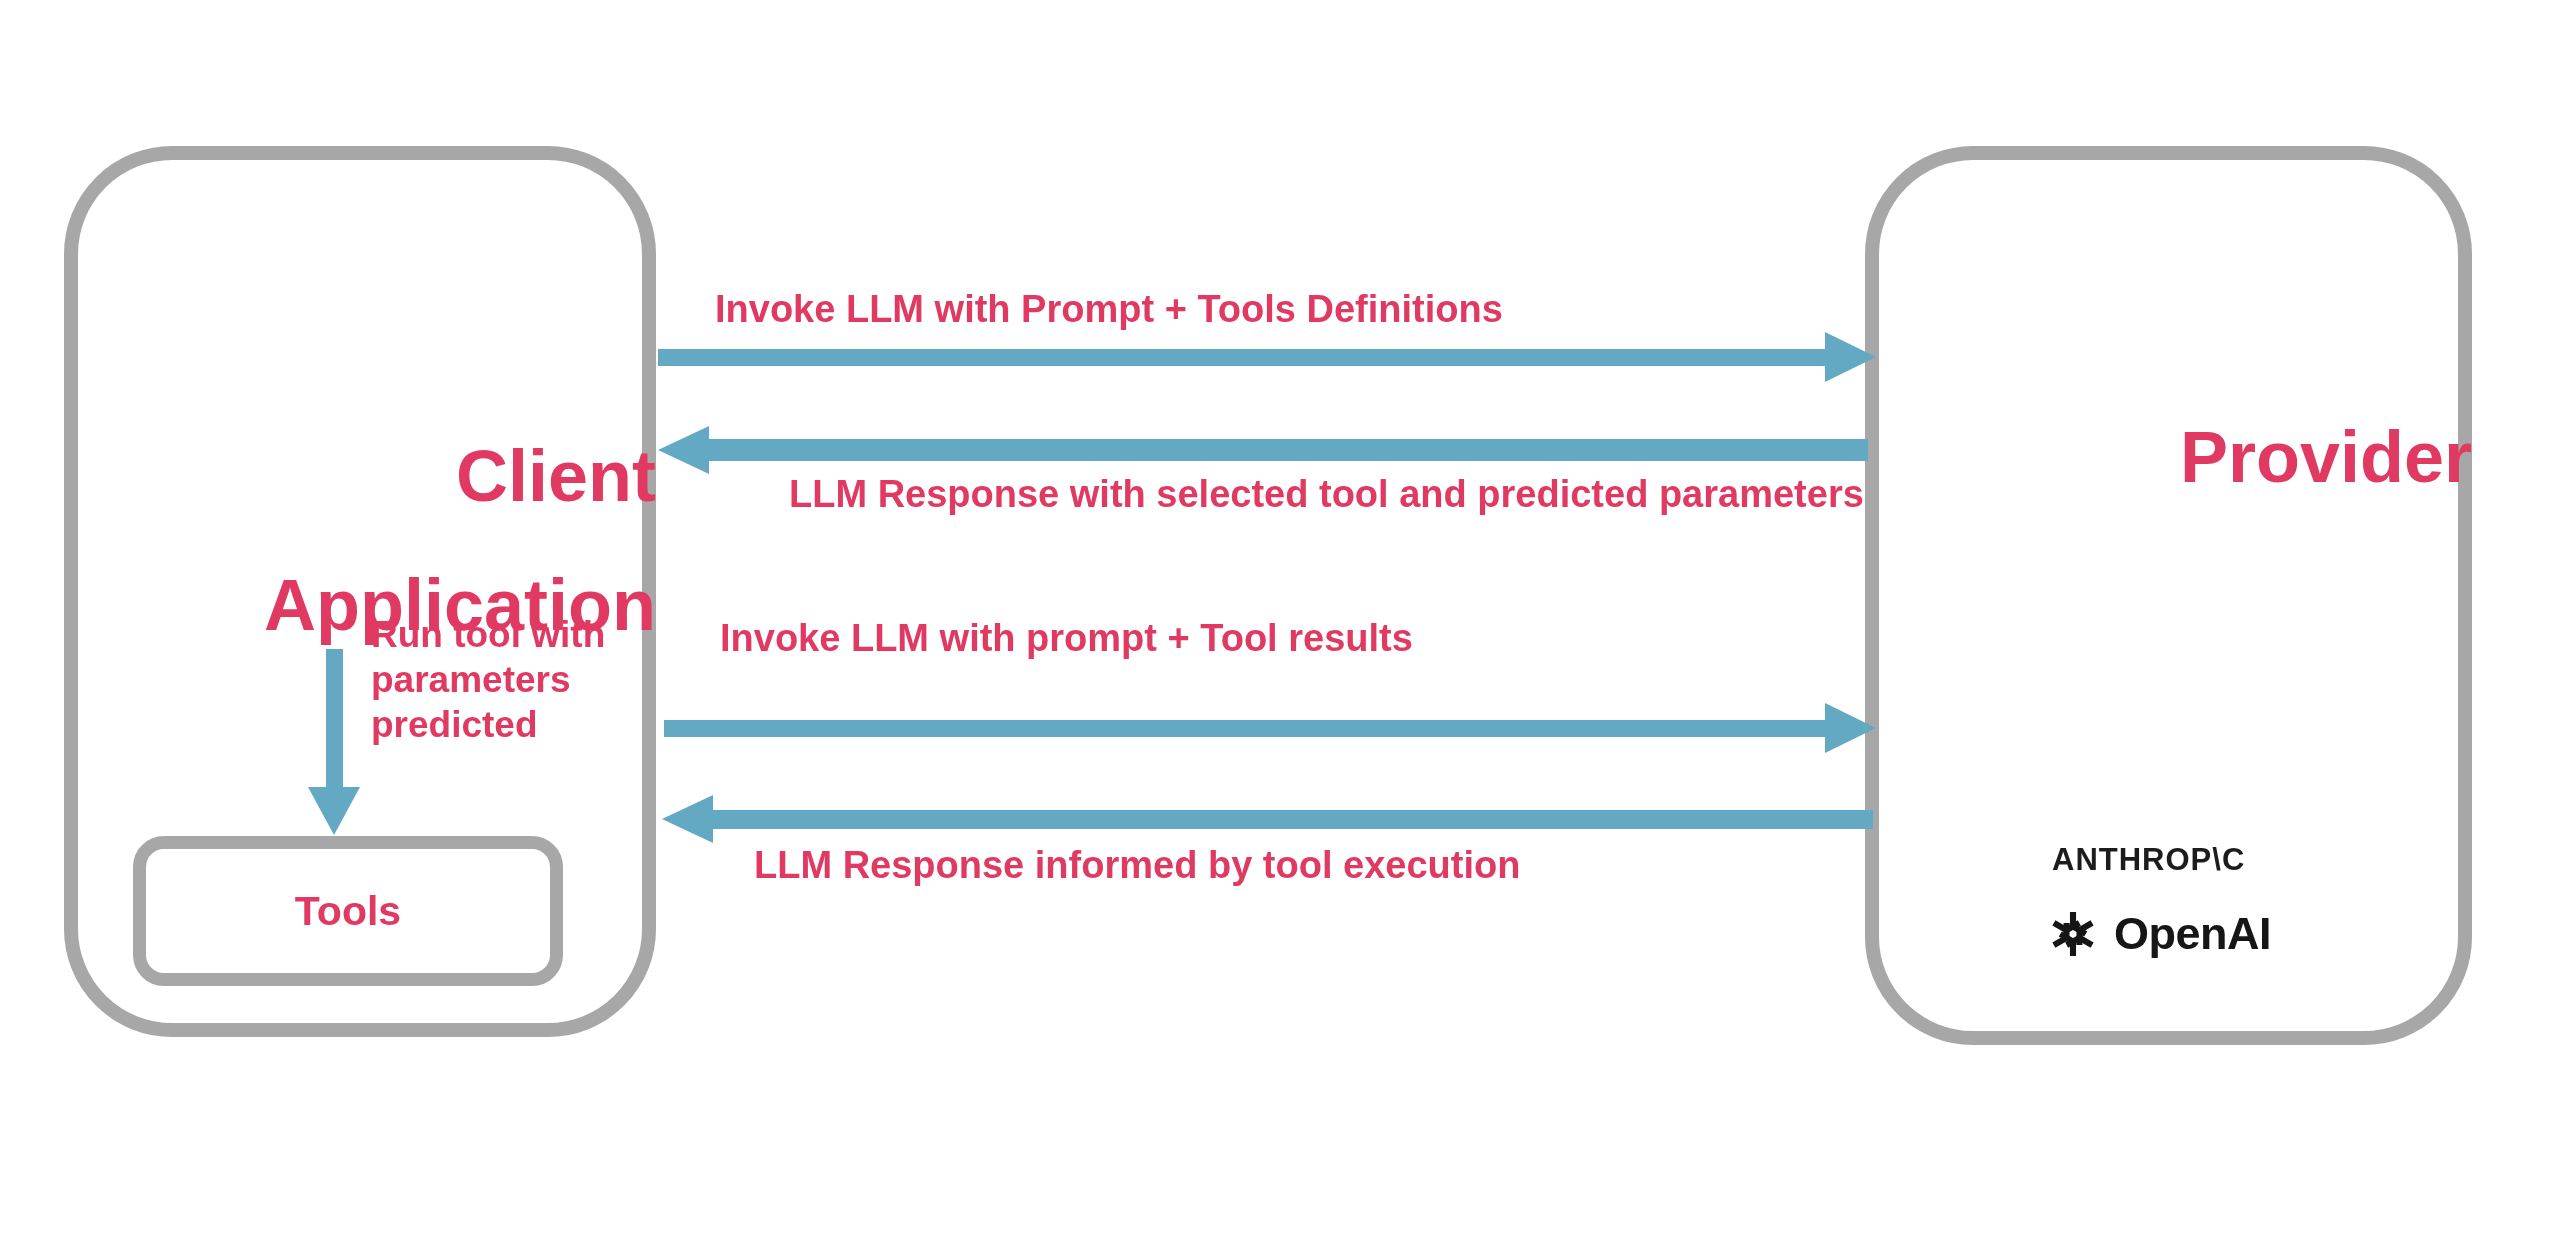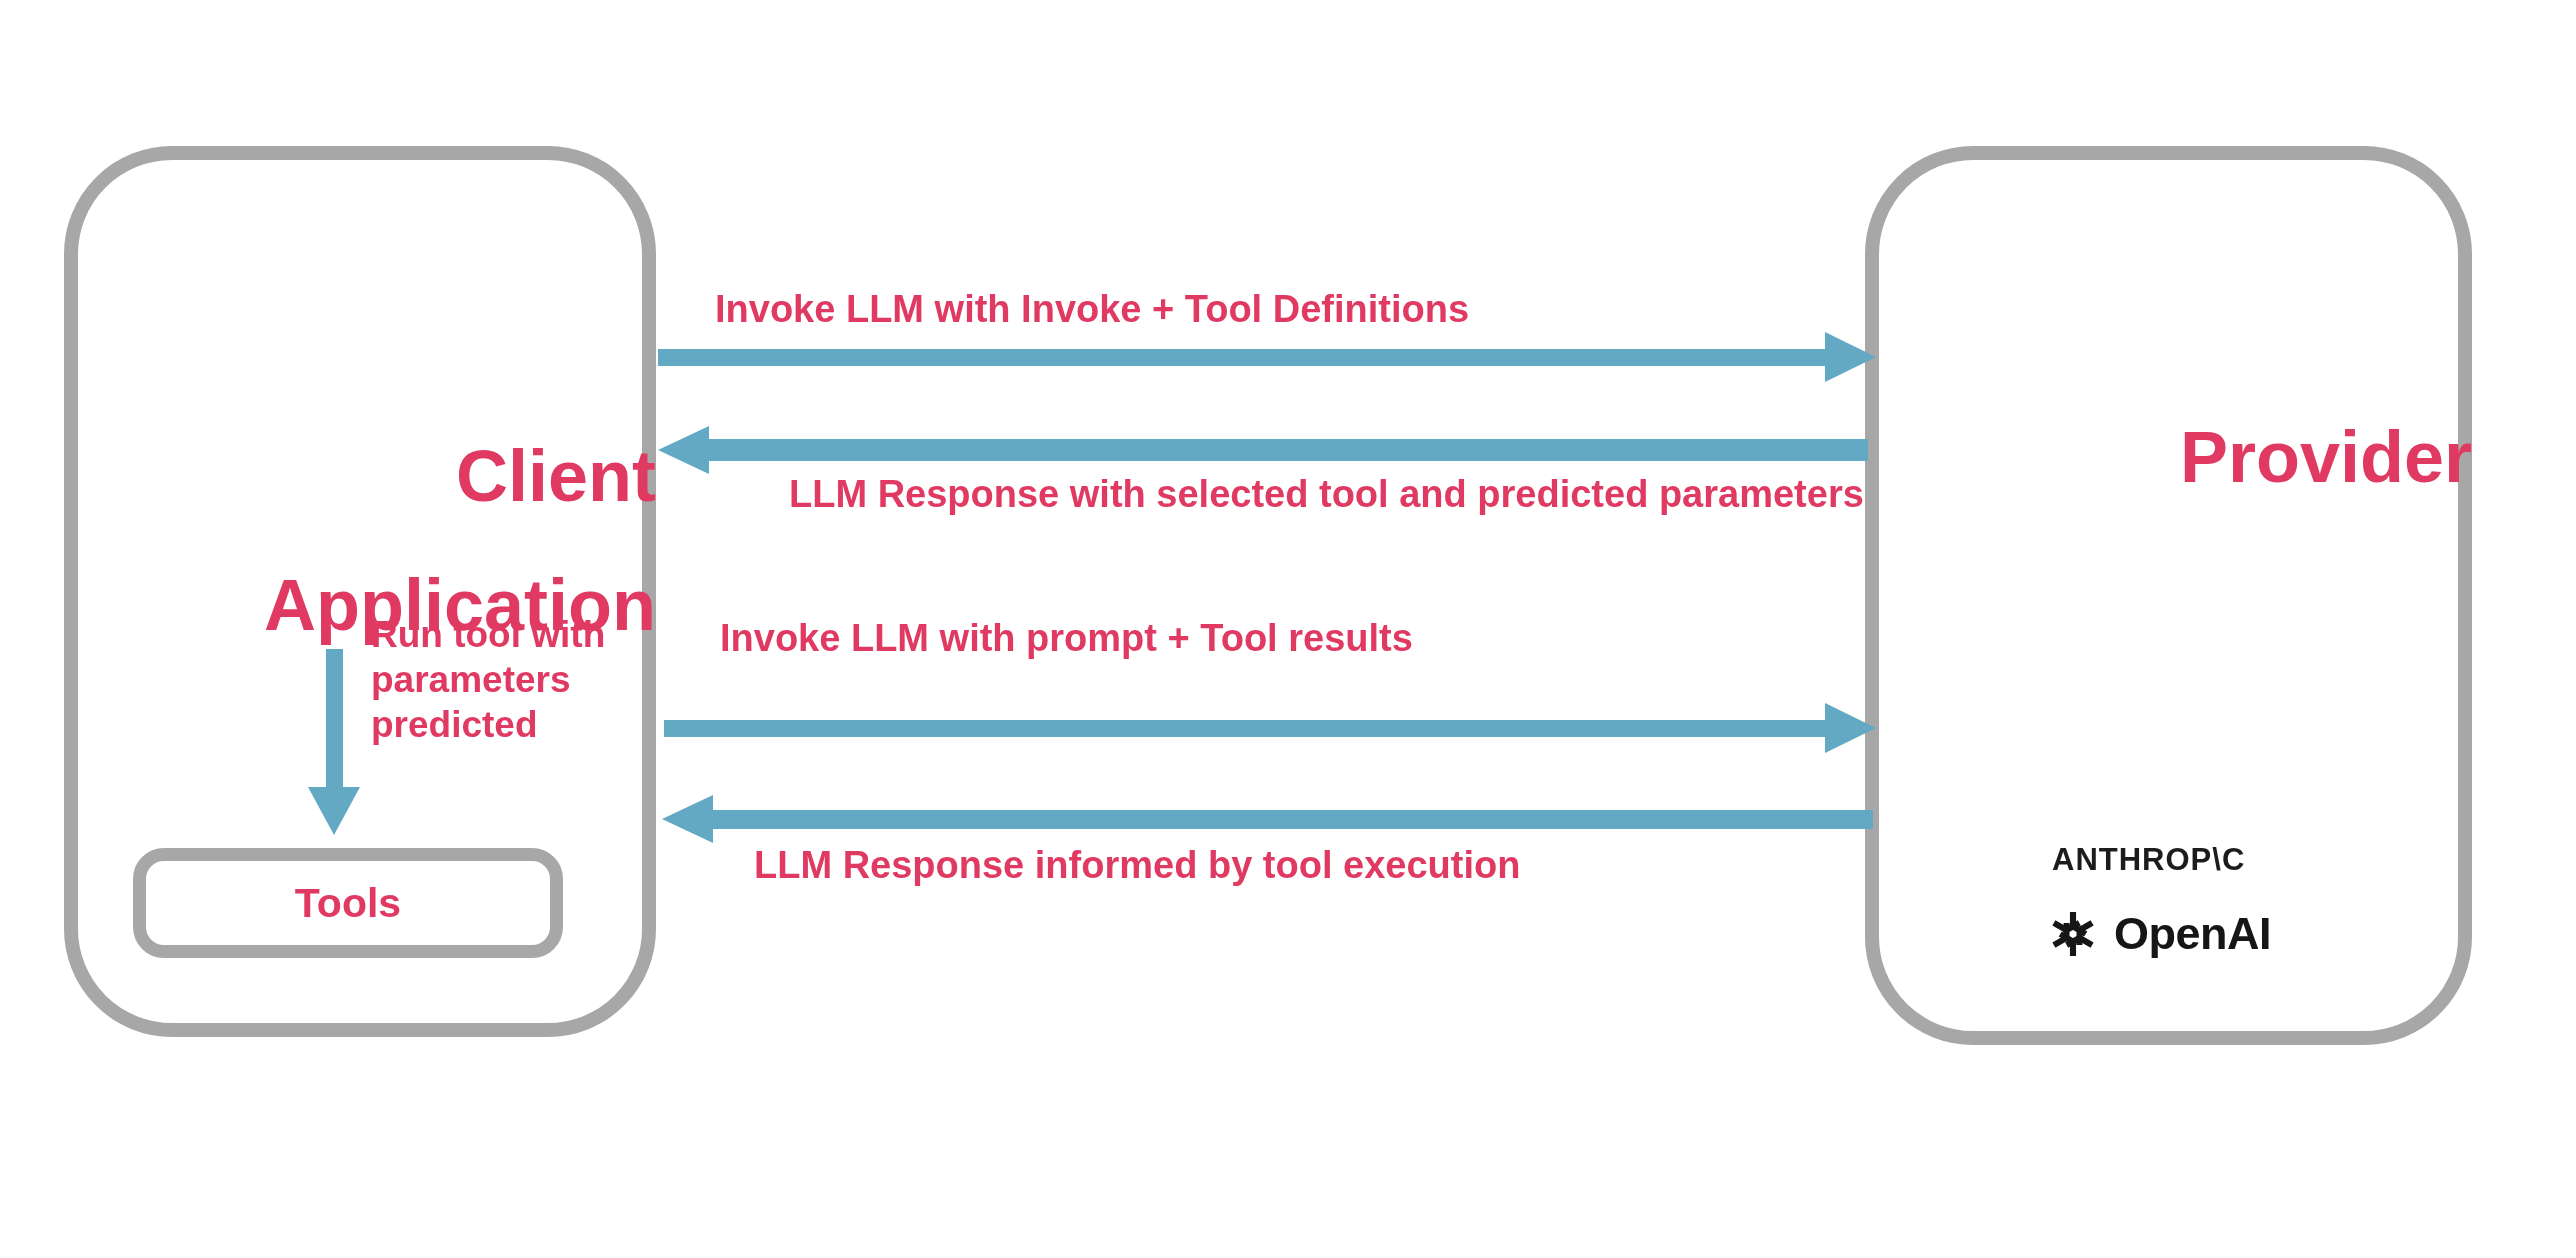--- a/index.html
+++ b/index.html
@@ -15,24 +15,24 @@
     position:absolute;
     border:14.5px solid #a7a7a7;
     border-radius:108px;
     box-sizing:border-box;
     background:#ffffff;
   }
   .client-box { left:64px; top:146px; width:592px; height:891px; }
   .llm-box    { left:1865px; top:146px; width:607px; height:899px; }
   .tools-box {
     position:absolute;
-    left:133px; top:836px; width:430px; height:110px;
+    left:133px; top:836px; width:430px; height:150px;
     border:13.5px solid #a7a7a7; border-radius:31px;
     box-sizing:border-box; background:#ffffff;
-    display:flex; align-items:center; justify-content:center;margin-top:12px;
+    display:flex; align-items:center; justify-content:center;
   }
   
   .box-title {
     position:absolute; text-align:right;
     color:#e03a63; font-weight:700; font-size:72px;
     line-height:129px; letter-spacing:0;
   }
   .client-title { left:64px; top:412px; width:592px; }
   .llm-title    { left:1865px; top:399px; width:607px; line-height:116px; }
   .msg-label {
@@ -103,21 +103,21 @@
           <path d="M 0 -26 L 0 -9 L 15 0" transform="rotate(120)"></path>
           <path d="M 0 -26 L 0 -9 L 15 0" transform="rotate(180)"></path>
           <path d="M 0 -26 L 0 -9 L 15 0" transform="rotate(240)"></path>
           <path d="M 0 -26 L 0 -9 L 15 0" transform="rotate(300)"></path>
         </g>
       </svg>
     </span>
     <span class="openai-label">OpenAI</span>
   </div>
 
-  <div class="msg-label" style="left:715px; top:287px;">Invoke LLM with Invoke + Tool Definitions</div>
+  <div class="msg-label" style="left:715px; top:287px;">Invoke LLM with Prompt + Tools Definitions</div>
   <div class="shaft" style="left:658px; top:349px; width:1167px; height:17.4px;"></div>
   <div class="head head-right" style="left:1825px; top:332px;"></div>
 
   <div class="head head-left" style="left:658px; top:426px;"></div>
   <div class="shaft" style="left:709px; top:439px; width:1159px; height:22px;"></div>
   <div class="msg-label" style="left:753px; top:472px;margin-left:36px;">LLM Response with selected tool and predicted parameters</div>
 
   <div class="msg-label" style="left:720px; top:616px;">Invoke LLM with prompt + Tool results</div>
   <div class="shaft" style="left:664px; top:720px; width:1161px; height:17.4px;"></div>
   <div class="head head-right" style="left:1825px; top:703px;"></div>

